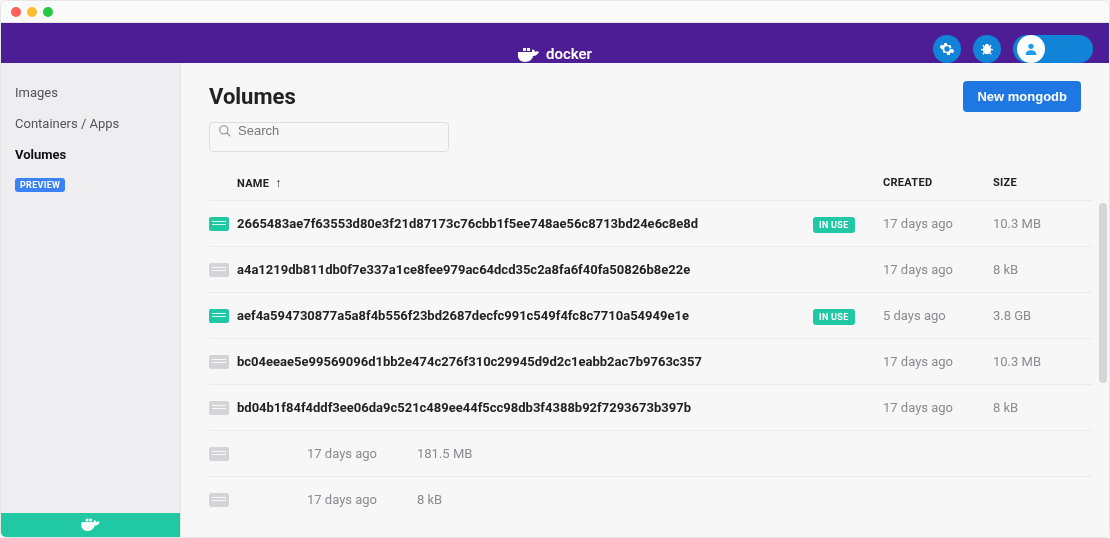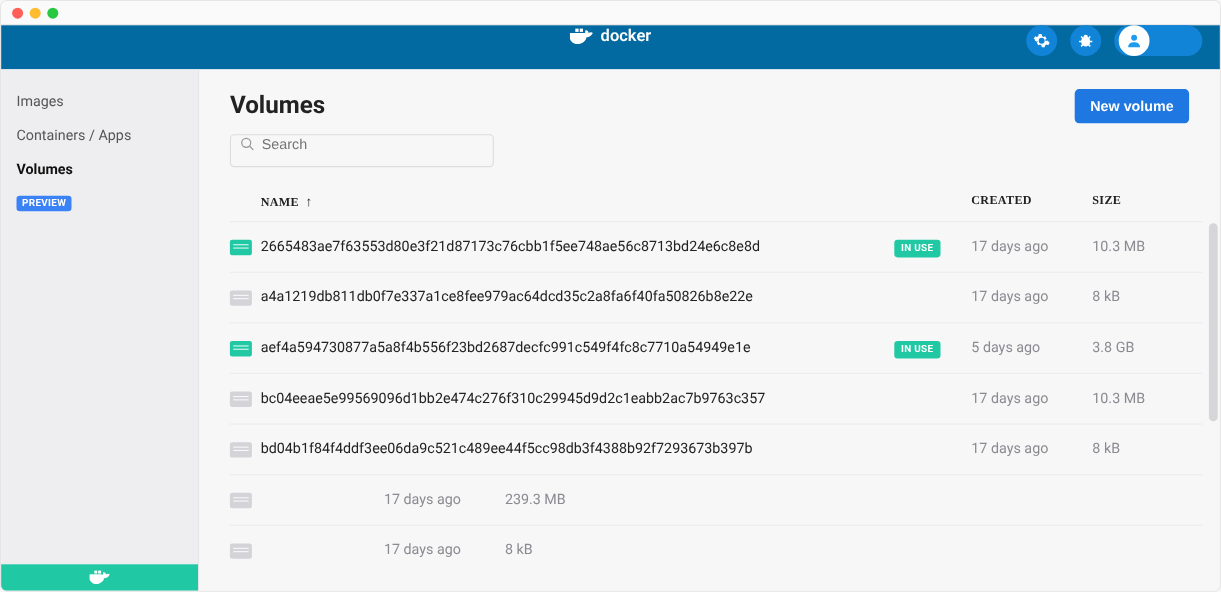--- a/index.html
+++ b/index.html
@@ -1,52 +1,52 @@
 <!DOCTYPE html>
 <html><head>
 <meta charset="utf-8">
 <style>
 * { box-sizing: border-box; margin: 0; padding: 0; }
 body { font-family: -apple-system, BlinkMacSystemFont, "Segoe UI", Roboto, sans-serif; background: #f7f7f8; overflow: hidden; width: 1110px; height: 538px; border: 1px solid #e6e6e6; border-radius: 6px; }
 .titlebar { height: 22px; display: flex; align-items: center; padding-left: 10px; gap: 6px; background: #fafafa; border-bottom: 1px solid #e4e4e4; }
 .tb-dot { width: 10px; height: 10px; border-radius: 50%; }
 .tb-red { background: #ff5f57; } .tb-yellow { background: #febc2e; } .tb-green { background: #28c840; }
-.topbar { height: 40px; background: #0369a1; display: flex; align-items: flex-start; justify-content: center; position: relative; }
+.topbar { height: 40px; background: #4c1d95; display: flex; align-items: flex-end; justify-content: center; position: relative; }
 .topbar .logo { color: #fff; font-weight: 600; font-size: 15px; display: flex; align-items: center; gap: 6px; }
 .topbar .logo .whale-icon svg { display: block; }
 .topbar-right { position: absolute; right: 16px; display: flex; gap: 12px; align-items: center; }
 .topbar-right .circle-btn { width: 28px; height: 28px; border-radius: 50%; background: #1284d7; display: flex; align-items: center; justify-content: center; cursor: pointer; }
 .topbar-right .pill { width: 80px; height: 28px; border-radius: 14px; background: #1284d7; display: flex; align-items: center; padding-left: 4px; }
 .topbar-right svg { display: block; }
 .body { display: flex; height: calc(100% - 62px); }
 .sidebar { width: 180px; background: #eeeef0; border-right: 1px solid #e4e4e4; padding-top: 14px; position: relative; }
 .side-item { padding: 8px 14px; font-size: 13px; color: #555; cursor: pointer; display: flex; align-items: center; gap: 6px; }
 .side-item.active { color: #111; font-weight: 700; }
 .side-badge { background: #3b82f6; color: #fff; font-size: 9px; font-weight: 700; padding: 2px 5px; border-radius: 3px; letter-spacing: .3px; }
 .sidebar-foot { position: absolute; bottom: 0; left: 0; right: 0; height: 24px; background: #20c9a4; display: flex; align-items: center; justify-content: center; }
 .main { flex: 1; display: flex; flex-direction: column; overflow: hidden; background: #f7f7f8; }
 .main-header { display: flex; align-items: center; justify-content: space-between; padding: 18px 28px 10px 28px; }
 .main-header h1 { font-size: 22px; font-weight: 700; color: #222; }
 .new-btn { background: #1f77e2; color: #fff; border: none; padding: 8px 14px; border-radius: 4px; font-size: 13px; font-weight: 600; cursor: pointer; }
 .search-wrap { padding: 0 28px 14px 28px; }
 .search { width: 240px; height: 30px; border: 1px solid #ddd; border-radius: 4px; display: flex; align-items: flex-start; padding: 0 8px; background: #fff0; gap: 6px; background: #f7f7f8; }
 .search input { border: none; outline: none; background: transparent; font-size: 13px; width: 100%; color: #333; }
 .table { flex: 1; overflow-y: auto; padding: 0 16px 0 28px; }
-.table-head { display: flex; padding: 10px 0; font-size: 11px; letter-spacing: .3px; font-weight: 700; color: #222; font-family: Liberation Serif, serif; }
+.table-head { display: flex; padding: 10px 0; font-size: 11px; letter-spacing: .3px; font-weight: 700; color: #222; }
 .col-icon { width: 28px; flex: none; }
 .col-name { flex: 1; display: flex; align-items: center; gap: 6px; }
-.col-inuse { width: 70px; flex: none; margin-left: 42px; }
+.col-inuse { width: 70px; flex: none; }
 .col-created { width: 110px; flex: none; color: inherit; }
 .col-size { width: 100px; flex: none; color: inherit; }
 .row { display: flex; align-items: center; height: 46px; border-top: 1px solid #ececee; font-size: 13px; color: #333; cursor: pointer; }
 .row .col-created, .row .col-size { color: #8a8a90; font-size: 13px; }
 .vol-icon { width: 20px; height: 14px; border-radius: 2px; background: #d3d3d8; position: relative; }
 .vol-icon::after { content: ""; position: absolute; top: 4px; left: 3px; width: 14px; height: 1.5px; background: #fff; box-shadow: 0 3px 0 #fff; opacity: .85; }
 .vol-icon.active { background: #20c9a4; }
-.name-text { font-weight: 400; color: #222; text-align: right; }
+.name-text { font-weight: 700; color: #222; text-align: right; }
 .inuse-badge { background: #20c9a4; color: #fff; font-size: 9px; font-weight: 700; padding: 3px 6px; border-radius: 3px; letter-spacing: .3px; }
 .sort-arrow { font-size: 12px; }
 .scroll-hint { position: absolute; right: 2px; top: 140px; width: 8px; height: 180px; background: #d6d6d9; border-radius: 4px; }
 .main-wrap { position: relative; flex:1; display:flex; flex-direction:column; overflow:hidden; }
 </style>
 </head>
 <body>
 
 <div class="titlebar">
   <div class="tb-dot tb-red"></div>
@@ -125,21 +125,21 @@
             </g>
           </svg>
       </span>
     </div>
   </div>
 
   <div class="main-wrap">
     <div class="main">
       <div class="main-header">
         <h1>Volumes</h1>
-        <button class="new-btn">New volume</button>
+        <button class="new-btn">New mongodb</button>
       </div>
       <div class="search-wrap">
         <div class="search">
           <span>
             <svg width="14" height="14" viewBox="0 0 24 24" fill="none" stroke="#999" stroke-width="2">
                 <circle cx="10" cy="10" r="7"></circle>
                 <line x1="21" y1="21" x2="15" y2="15"></line>
               </svg>
           </span>
           <input type="text" placeholder="Search" style="">
@@ -211,21 +211,21 @@
               <div class="col-inuse"></div>
               <div class="col-created">17 days ago</div>
               <div class="col-size">8 kB</div>
             </div>
             <div class="row">
               <div class="col-icon">
                 <div class="vol-icon"></div>
               </div>
               <div class="col-inuse"></div>
               <div class="col-created">17 days ago</div>
-              <div class="col-size">239.3 MB</div>
+              <div class="col-size">181.5 MB</div>
             </div>
             <div class="row">
               <div class="col-icon">
                 <div class="vol-icon"></div>
               </div>
               <div class="col-inuse"></div>
               <div class="col-created">17 days ago</div>
               <div class="col-size">8 kB</div>
             </div>
           </div>

